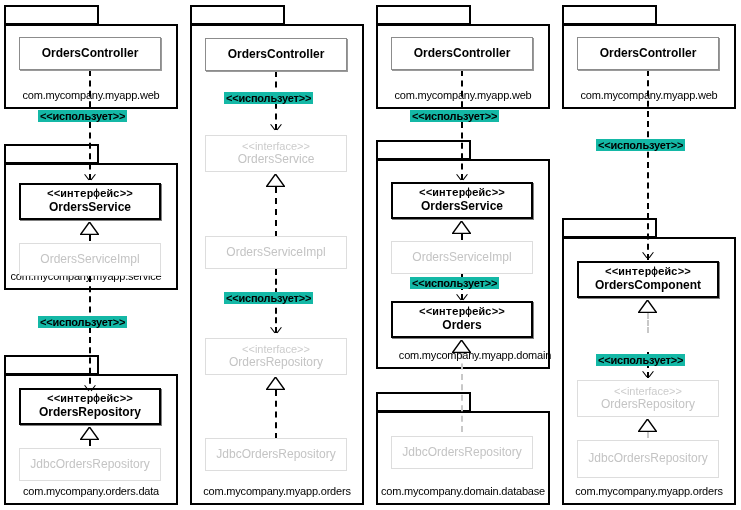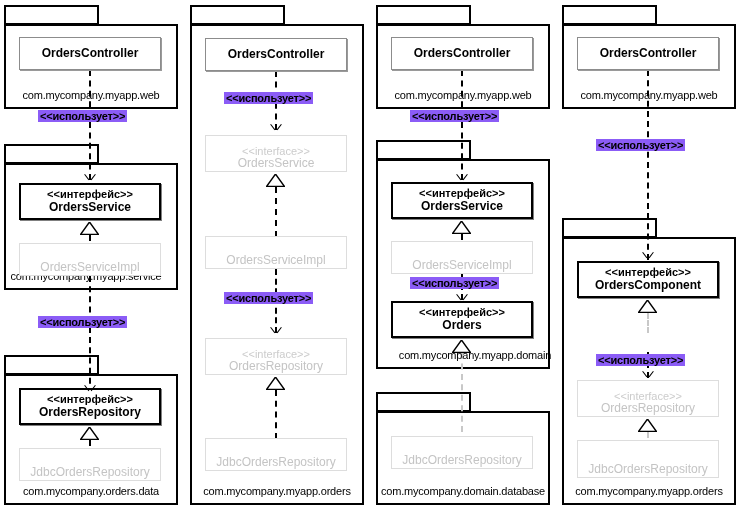--- a/index.html
+++ b/index.html
@@ -71,34 +71,33 @@
   .node .nm {
     font-size: 12px;
     display: block;
   }
 
   
   .node.active {
     border: 2px solid #000000;
     box-shadow: 1px 1px 0 0 #808080;
   }
-  .node.active .stereo { font-weight: bold; color: #000000; }
+  .node.active .stereo { font-weight: bold; color: #000000; font-family: Liberation Mono, monospace; }
   .node.active .nm { font-weight: bold; color: #000000; }
 
   
   .node.plain {
     border: 1px solid #8c8c8c;
     box-shadow: 1px 1px 0 0 #9a9a9a;
   }
   .node.plain .nm { font-weight: bold; color: #000000; font-size: 12px; }
 
   
   .node.faded {
     border: 1px solid #dddddd;
-    justify-content: flex-end;
   }
   .node.faded .stereo { color: #cccccc; font-weight: normal; }
   .node.faded .nm { color: #c4c4c4; font-weight: normal; font-size: 12px; }
 
   
   .dep {           
     position: absolute;
     width: 0;
     border-left: 2px dashed #000000;
     z-index: 3;
@@ -128,21 +127,21 @@
   }
   .tri-wrap svg { display: block; }
 
   
   .edge-label {
     position: absolute;
     font-size: 11px;
     font-weight: bold;
     color: #000000;
     white-space: nowrap;
-    background: #8b5cf6;
+    background: #14b8a6;
     padding: 0 2px;
     z-index: 8;
     letter-spacing: -0.2px;
   }
 </style>
 </head>
 <body>
 
 <div id="canvas">
 

